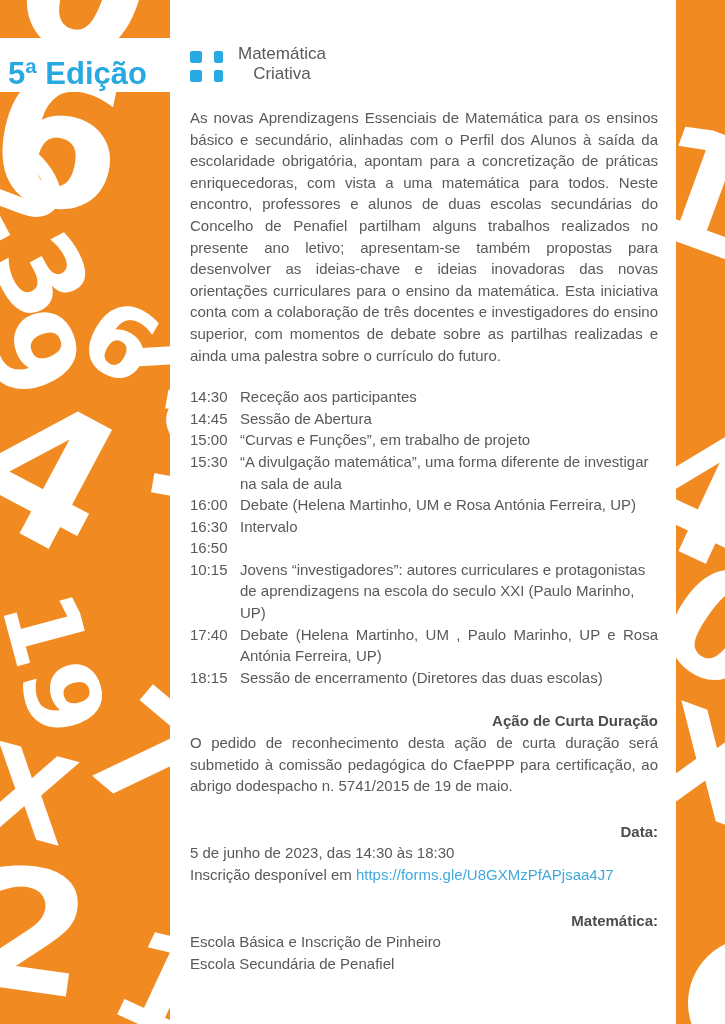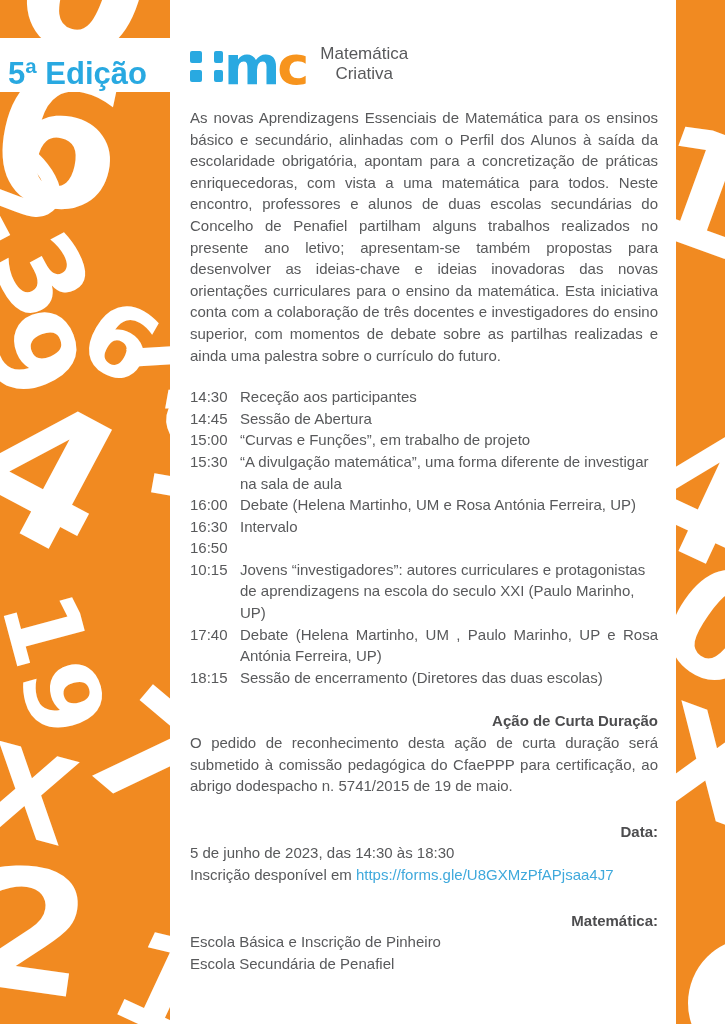--- a/index.html
+++ b/index.html
@@ -98,21 +98,20 @@
 
   <div id="logo-row">
     <div class="colon big">
       <span class="sq"></span>
         <span class="sq"></span>
     </div>
     <div class="colon small">
       <span class="sq"></span>
         <span class="sq"></span>
     </div>
-    <div id="logo-mc"><span id="logo-m">m</span><span id="logo-c">c</span></div>
     <div id="logo-title">
       <div>Matemática</div>
       <div>Criativa</div>
     </div>
   </div>
 
   <p id="intro">As novas Aprendizagens Essenciais de Matemática para os ensinos básico e secundário, alinhadas com o Perfil dos Alunos à saída da escolaridade obrigatória, apontam para a concretização de práticas enriquecedoras, com vista a uma matemática para todos. Neste encontro, professores e alunos de duas escolas secundárias do Concelho de Penafiel partilham alguns trabalhos realizados no presente ano letivo; apresentam-se também propostas para desenvolver as ideias-chave e ideias inovadoras das novas orientações curriculares para o ensino da matemática. Esta iniciativa conta com a colaboração de três docentes e investigadores do ensino superior, com momentos de debate sobre as partilhas realizadas e ainda uma palestra sobre o currículo do futuro.</p>
 
   <div id="schedule">
       <div class="sched-row">

